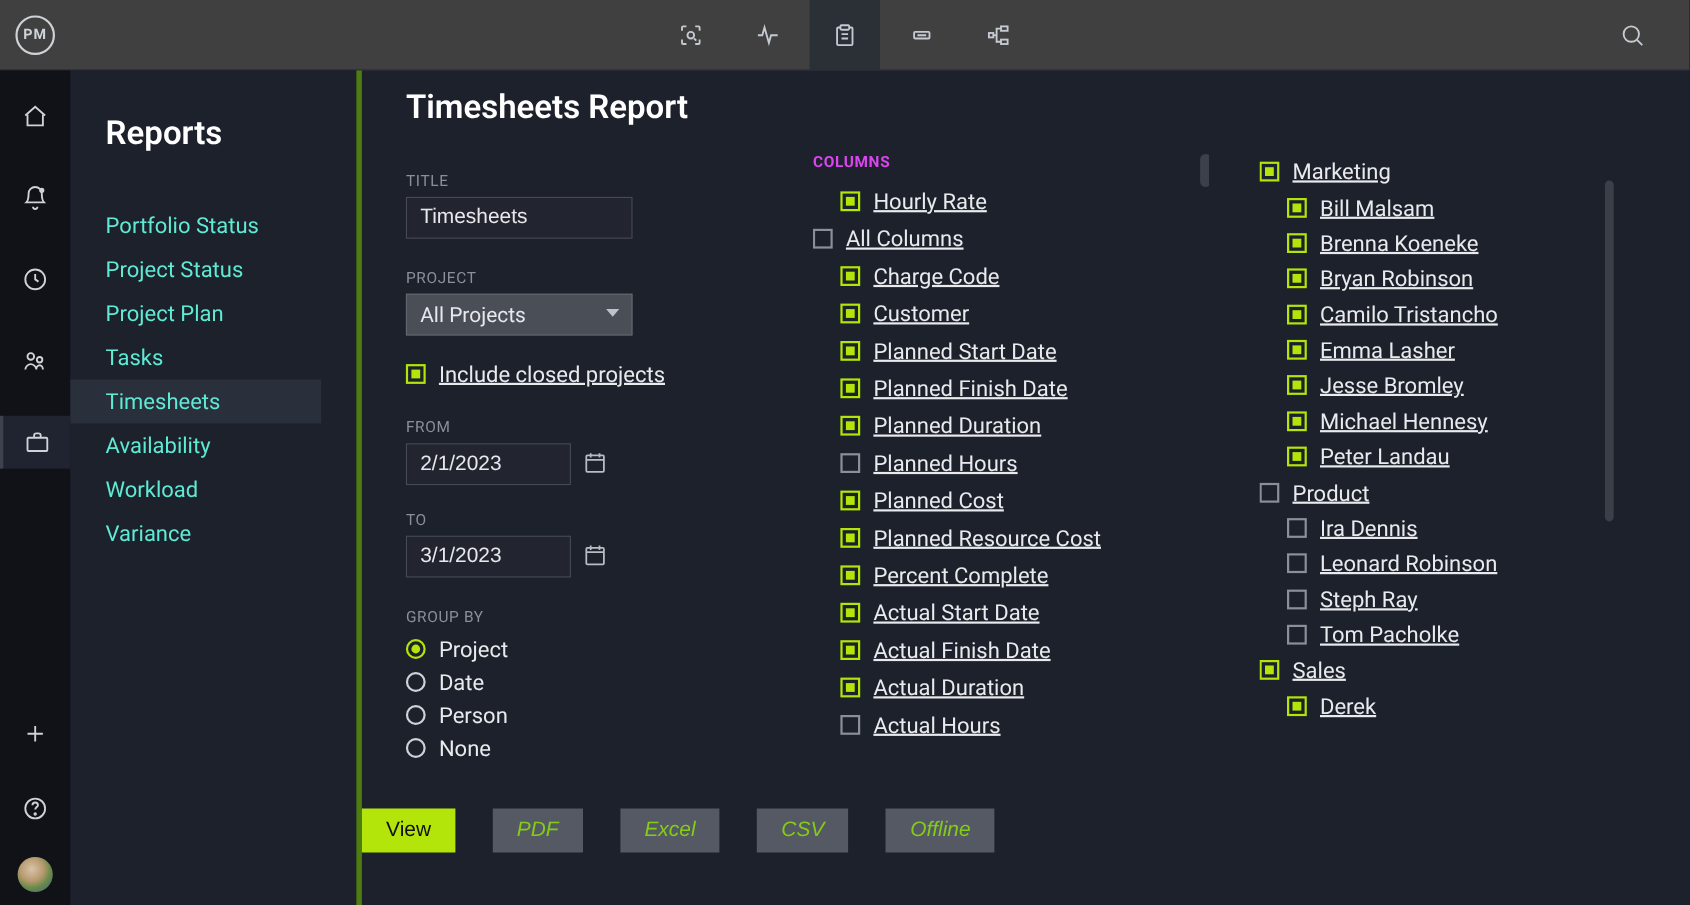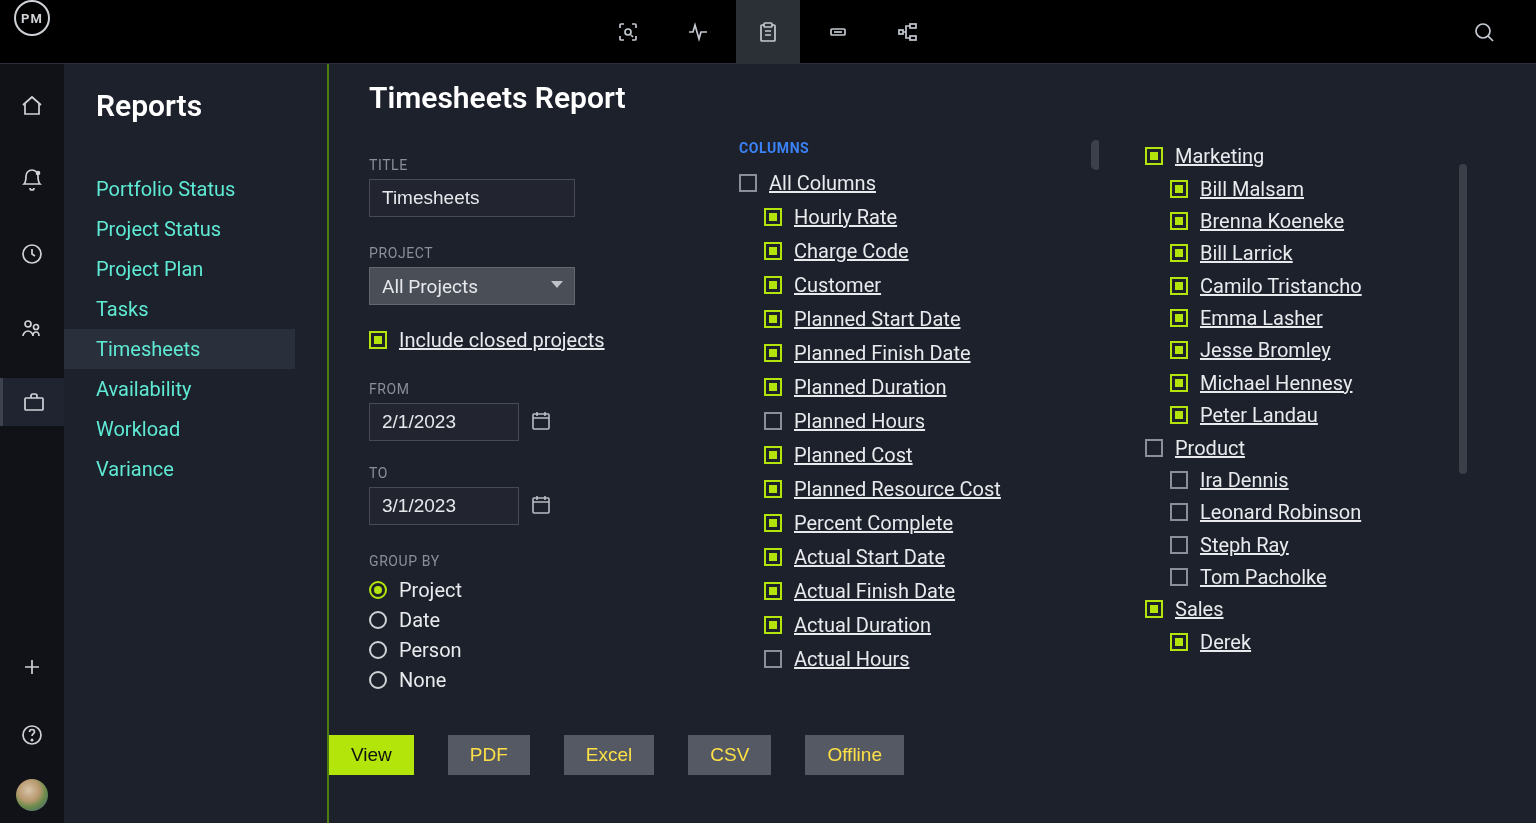--- a/index.html
+++ b/index.html
@@ -1,36 +1,36 @@
 <!DOCTYPE html>
 <html><head>
 <meta charset="utf-8">
 <style>
 * { box-sizing: border-box; margin: 0; padding: 0; }
 html, body { width: 1536px; height: 823px; background: #1d212b; color: #e6e8ec; font-family: -apple-system, "SF Pro Display", "Segoe UI", Roboto, Helvetica, Arial, sans-serif; font-size: 18px; overflow: hidden; }
 
 
-.topbar { height: 64px; background: #000000; display:flex; align-items:flex-start; position:relative; border-bottom:1px solid #2a2f38;}
+.topbar { height: 64px; background: #404040; display:flex; align-items:center; position:relative; border-bottom:1px solid #2a2f38;}
 .topbar .logo { margin-left: 14px; width:36px; height:36px; border-radius:50%; border:2.5px solid #cfd2d6; display:flex; align-items:center; justify-content:center; font-size:13px; font-weight:700; letter-spacing:1px; color:#cfd2d6;}
 .topbar .center-icons { position:absolute; left:50%; transform:translateX(-50%); display:flex; gap:6px; }
 .topbar .center-icons .ticon { width:64px; height:64px; display:flex; align-items:center; justify-content:center; color:#c5c9d1;}
 .topbar .center-icons .ticon.active { background:#2b2f36; }
 .topbar .center-icons svg, .topbar .search-icon svg { width:24px; height:24px; stroke:#c5c9d1; fill:none; stroke-width:1.7; }
 .topbar .search-icon { position:absolute; right:34px; top:14px; width:36px; height:36px; display:flex; align-items:center; justify-content:center; }
 
 
 .leftrail { position:absolute; top:64px; left:0; width:64px; height:calc(823px - 64px); background:#111217; display:flex; flex-direction:column; align-items:center; padding-top:18px; gap:26px; }
 .leftrail .ricon { width:64px; height:48px; display:flex; align-items:center; justify-content:center; color:#cfd2d6;}
 .leftrail .ricon svg { width:24px; height:24px; stroke:#cfd2d6; fill:none; stroke-width:1.7;}
 .leftrail .ricon.active { background:#1f2430; border-left:3px solid #3d434e;}
 .leftrail .bottom { margin-top:auto; margin-bottom:12px; display:flex; flex-direction:column; align-items:center; gap:20px;}
 .leftrail .avatar {width:32px; height:32px; border-radius:50%; background: radial-gradient(circle at 40% 35%, #d7c4aa 0%, #b8996f 38%, #6a8a4a 60%, #3c5f89 100%);} 
 
 
-.sidebar { position:absolute; top:64px; left:64px; width:265px; height:calc(823px - 64px); background:#1d212b; border-right:2px solid #4d7c0f; padding-left:32px; padding-top:24px;}
+.sidebar { position:absolute; top:64px; left:64px; width:265px; height:calc(823px - 64px); background:#1d212b; border-right:5px solid #4d7c0f; padding-left:32px; padding-top:40px;}
 .sidebar h2 { font-size:30px; font-weight:600; color:#fff; margin-bottom:46px;}
 .sidebar ul { list-style:none; }
 .sidebar li { font-size:20px; color:#5eead4; padding:8px 0; line-height:1.2; cursor:pointer;}
 .sidebar li.active { background:#2a2f3c; margin-left:-32px; padding-left:32px; width:calc(100% + 0px);} 
 
 
 .main { position:absolute; top:64px; left:329px; right:0; bottom:0; padding-left:40px; padding-top:16px;}
 .main h1 { font-size:30px; font-weight:600; color:#fff; margin-bottom:42px;}
 .form-col { width:380px; }
 
@@ -51,38 +51,38 @@
 .cb .box.unchecked::after { display:none;}
 
 .radio { display:flex; align-items:center; gap:12px; font-size:20px; color:#e8eaed; padding:3px 0;}
 .radio .dot { width:18px; height:18px; border:2px solid #cfd2d6; border-radius:50%; display:flex; align-items:center; justify-content:center; flex-shrink:0;}
 .radio.checked .dot { border-color:#b3e50b;}
 .radio.checked .dot::after { content:""; width:8px; height:8px; border-radius:50%; background:#b3e50b;}
 
 
 .cols-panel { position:absolute; left:410px; top:0px; height:540px; overflow:hidden; width:360px;}
 .cols-panel .scroll-track { position:absolute; right:-2px; top:0; width:10px; height:30px; background:#3b404a; border-radius:5px;} 
-.cols-panel h3 { font-size:14px; letter-spacing:0.6px; color:#3b82f6; margin-bottom:10px;} 
+.cols-panel h3 { font-size:14px; letter-spacing:0.6px; color:#d946ef; margin-bottom:10px;} 
 .col-list { padding-left:0;}
 .col-list .col-item { padding:2px 0;}
 .col-list .col-item.indent { padding-left:25px;}
 .col-list .col-item .cb {font-size:20px;}
 
 
 .people-panel { position:absolute; left:816px; top:6px; height:524px; overflow:hidden; width:290px;}
 .people-panel .group { padding:1.2px 0;}
 .people-panel .group .cb {font-size:20px;}
 .people-panel .group.child { padding-left:25px;}
 .people-scroll-thumb { width:8px; background:#3a3f48; border-radius:4px; position:absolute; top:0; height:310px; }
 
 
 .btn-row { position:absolute; left:0; bottom:0; padding-bottom:48px; padding-left:0; display:flex; gap:34px;}
 .btn { height:40px; padding:0 22px; font-size:19px; display:flex; align-items:center; border:none; cursor:pointer;}
 .btn.primary { background:#b3e50b; color:#111;}
-.btn.secondary { background:#545964; color:#fde047;}
+.btn.secondary { background:#545964; color:#84cc16;font-style:italic;}
 </style>
 </head>
 <body>
 
 <div class="topbar">
   <div class="logo">
       <span>PM</span>
     </div>
   <div class="center-icons">
     <div class="ticon">
@@ -253,30 +253,30 @@
             <span class="dot"></span>
             <span>None</span>
           </div>
         </div>
     </div>
   </div>
 
   <div class="cols-panel" style="top:76px;">
     <h3>COLUMNS</h3>
     <div class="col-list" id="col-list">
+        <div class="col-item indent">
+          <label class="cb">
+            <span class="box checked"></span>
+            <span>Hourly Rate</span>
+          </label>
+        </div>
         <div class="col-item">
           <label class="cb">
             <span class="box unchecked"></span>
             <span>All Columns</span>
-          </label>
-        </div>
-        <div class="col-item indent">
-          <label class="cb">
-            <span class="box checked"></span>
-            <span>Hourly Rate</span>
           </label>
         </div>
         <div class="col-item indent">
           <label class="cb">
             <span class="box checked"></span>
             <span>Charge Code</span>
           </label>
         </div>
         <div class="col-item indent">
           <label class="cb">
@@ -375,21 +375,21 @@
         </div>
         <div class="group child">
           <label class="cb">
             <span class="box checked"></span>
             <span>Brenna Koeneke</span>
           </label>
         </div>
         <div class="group child">
           <label class="cb">
             <span class="box checked"></span>
-            <span>Bill Larrick</span>
+            <span>Bryan Robinson</span>
           </label>
         </div>
         <div class="group child">
           <label class="cb">
             <span class="box checked"></span>
             <span>Camilo Tristancho</span>
           </label>
         </div>
         <div class="group child">
           <label class="cb">

